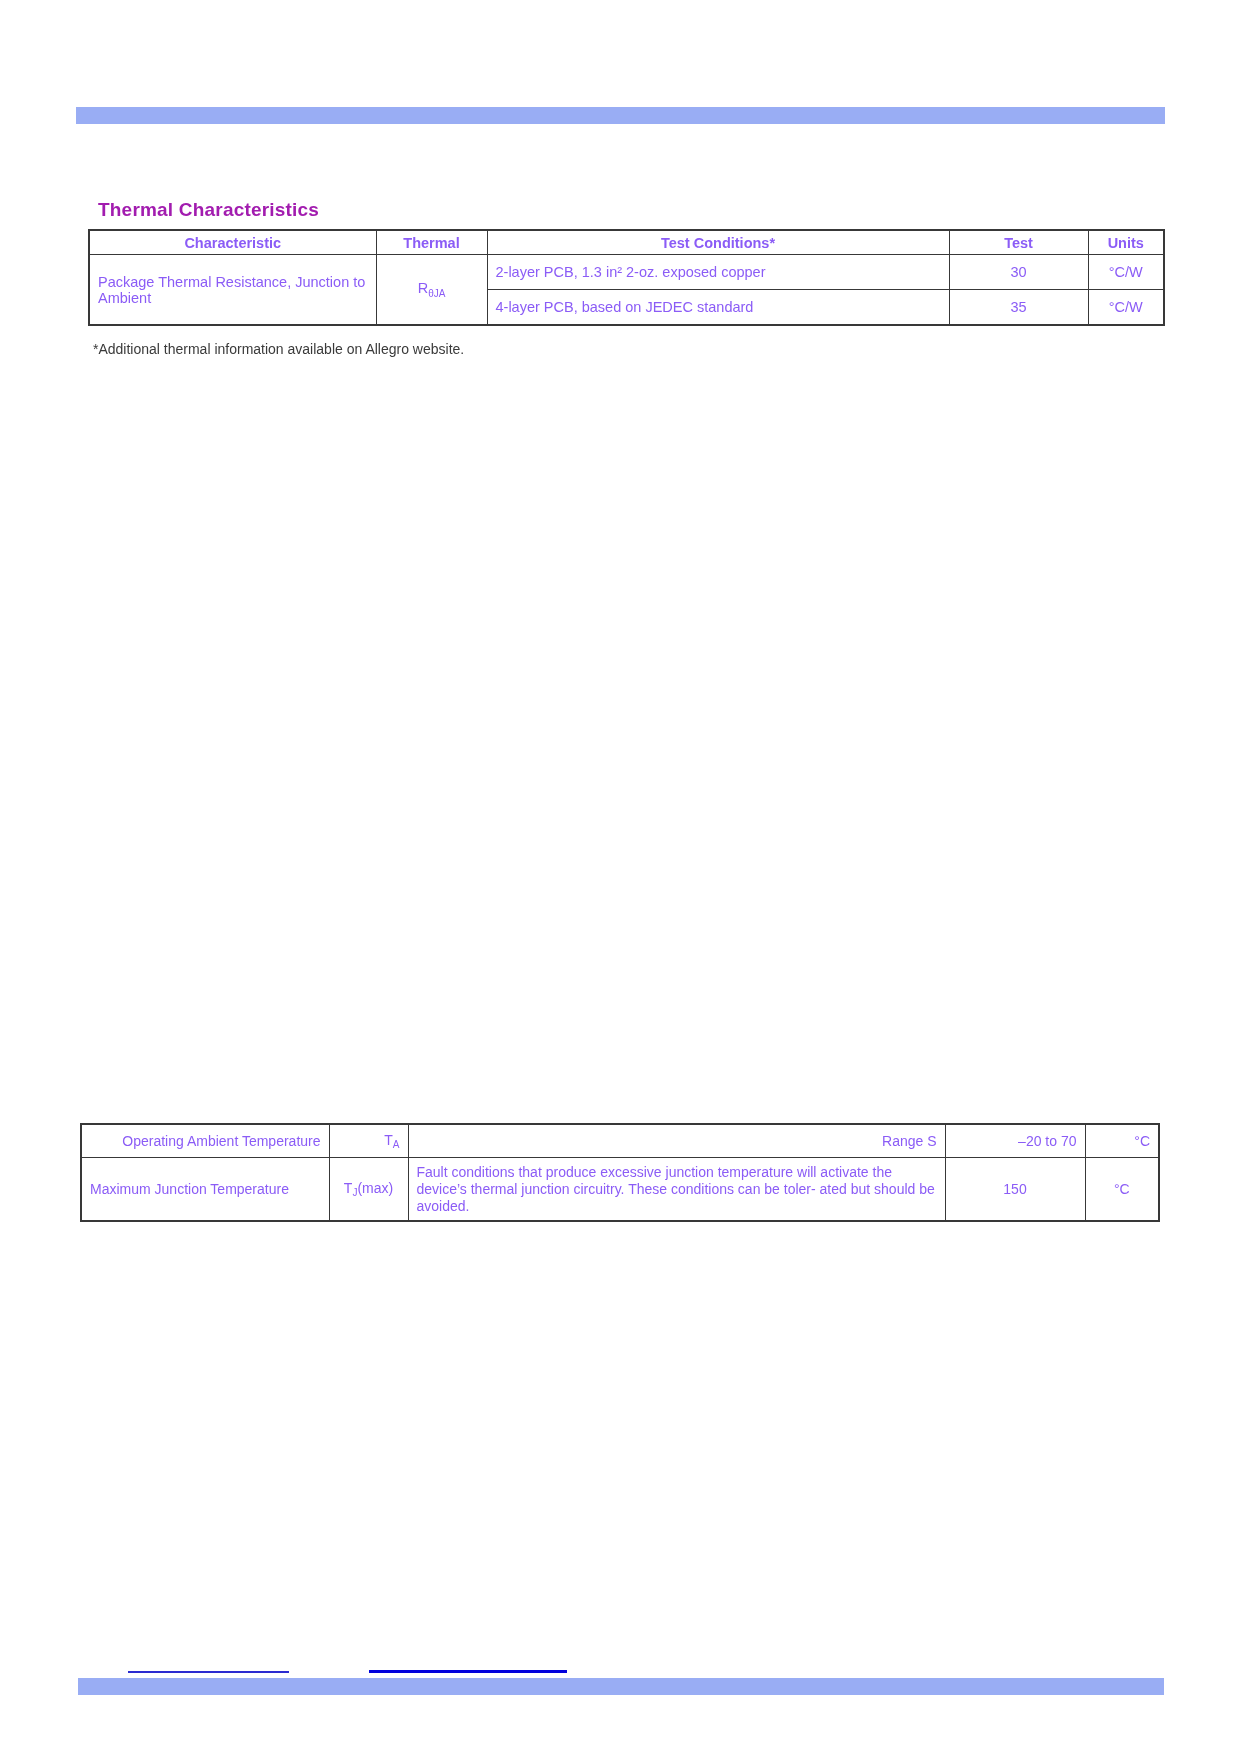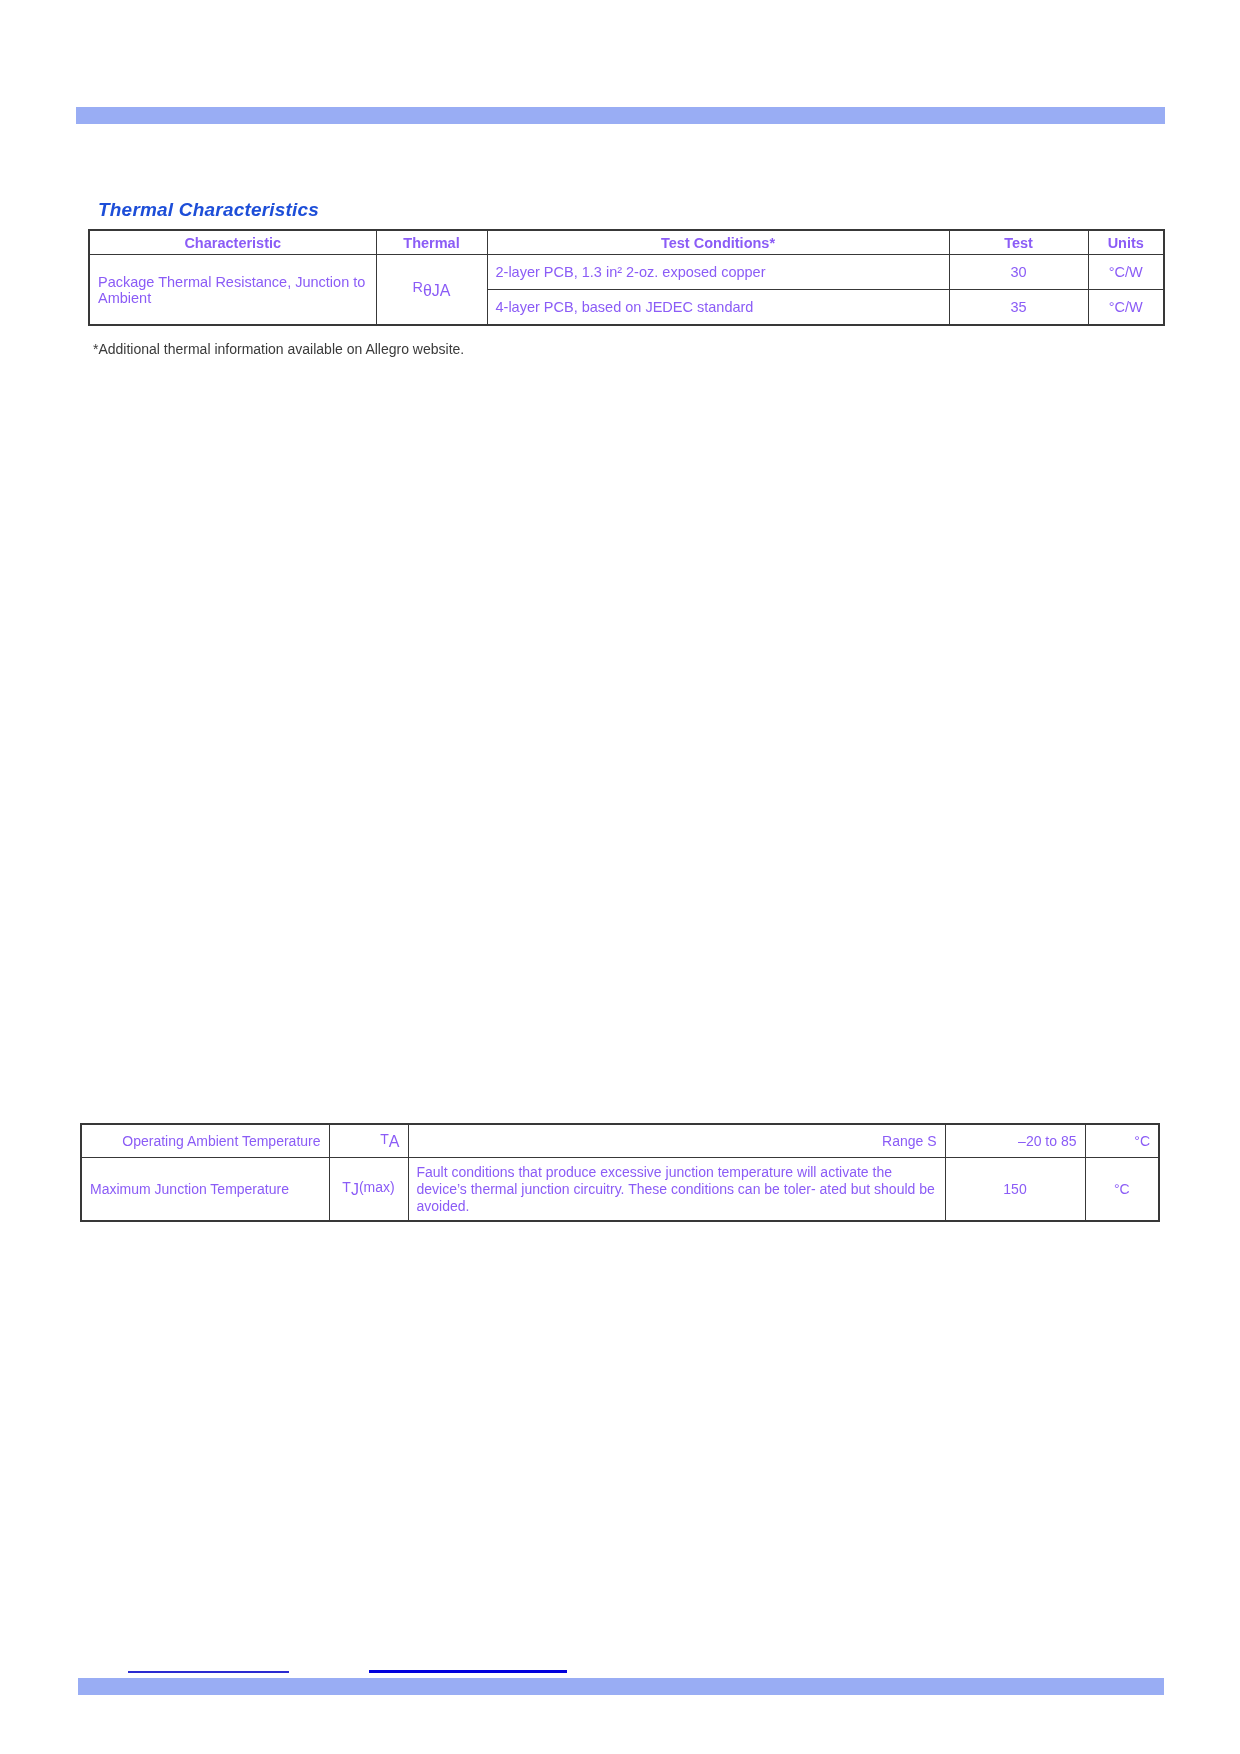--- a/index.html
+++ b/index.html
@@ -13,23 +13,22 @@
   }
 
   
   .band { position: absolute; height: 17px; }
   .band.top    { left: 76px; top: 107px;  width: 1089px; }
   .band.bottom { left: 78px; top: 1678px; width: 1086px; }
 
   
   .section-title {
     position: absolute; left: 98px; top: 199px;
-    font-size: 19px; font-weight: bold; color: #1d4ed8;
+    font-size: 19px; font-weight: bold; color: #a21caf;
     letter-spacing: 0.2px;
-    font-style: italic;
   }
 
   
   table.ds {
     position: absolute;
     border-collapse: collapse;
     table-layout: fixed;
     font-size: 14.5px;
     color: #8b5cf6;
   }
@@ -39,21 +38,21 @@
     vertical-align: middle;
     overflow: hidden;
   }
   table.ds { border: 2px solid #383838; }
   table.ds th {
     font-size: 14.5px; font-weight: bold; text-align: center;
     padding: 2px 4px;
   }
   td.c { text-align: center; }
   td.l { text-align: left; }
-  sub.sym { font-size: 16px; margin-top: 16px; }
+  sub.sym { font-size: 10px; margin-top: 16px; }
   .cond { line-height: 17px; font-size: 14px; }
 
   #thermal-table { left: 88px; top: 229px; }
   #thermal-table th { height: 19px; }
   #thermal-table td { height: 30px; }
 
   #ratings-table { left: 80px; top: 1123px; font-size: 14px; }
   #ratings-table tr.r1 td { height: 28px; text-align: right; }
   #ratings-table tr.r2 td { height: 58px; }
   #ratings-table tr.r3 td { height: 24px; }
@@ -115,21 +114,21 @@
       <col style="width:79px">
       <col style="width:537px">
     <col style="width:140px">
       <col style="width:74px">
   </colgroup>
   <tbody>
       <tr class="r1">
     <td class="l">Operating Ambient Temperature</td>
     <td class="c"><span>T</span><sub class="sym">A</sub><span></span></td>
     <td class="l cond">Range S</td>
-    <td class="c">–20 to 85</td>
+    <td class="c">–20 to 70</td>
     <td class="c">°C</td>
   </tr>
   <tr class="r2">
     <td class="l">Maximum Junction Temperature</td>
     <td class="c"><span>T</span><sub class="sym">J</sub><span>(max)</span></td>
     <td class="l cond">Fault conditions that produce excessive junction temperature will activate the device’s thermal junction circuitry. These conditions can be toler- ated but should be avoided.</td>
     <td class="c">150</td>
     <td class="c">°C</td>
   </tr>
 </tbody>

